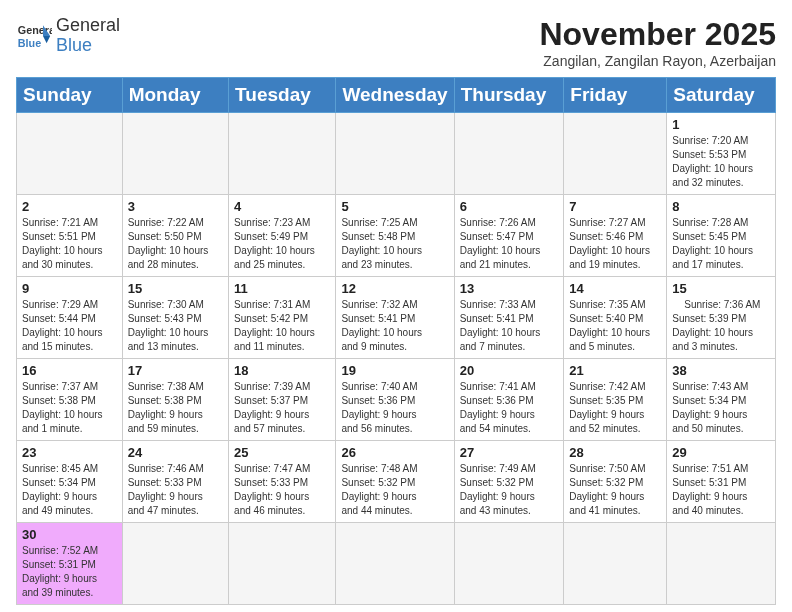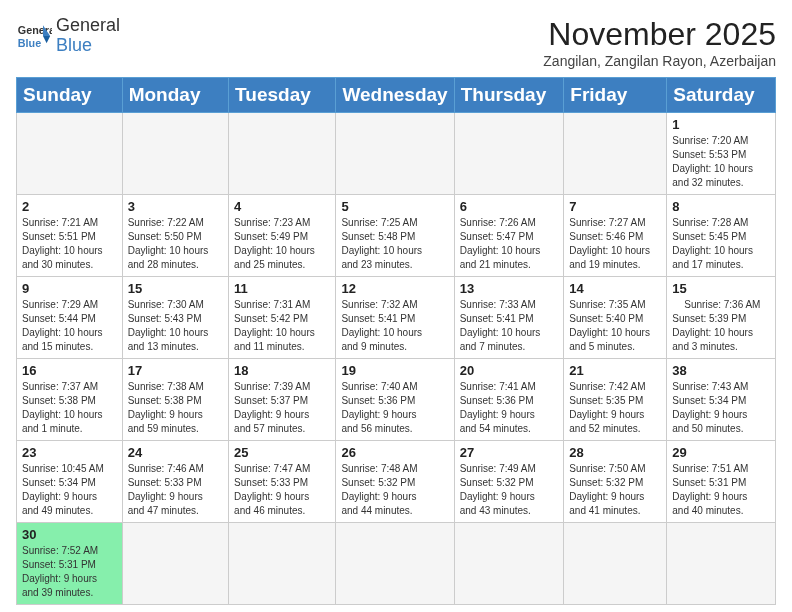--- a/index.html
+++ b/index.html
@@ -31,21 +31,21 @@
     }
     .logo-icon {
       width: 36px;
       height: 36px;
     }
     .title-area {
       text-align: right;
     }
     .month-title {
       font-size: 32px;
-      font-weight: normal;
+      font-weight: bold;
       color: #222;
     }
     .location-title {
       font-size: 14px;
       color: #444;
     }
     .calendar-table {
       width: 100%;
       border-collapse: collapse;
       border: 1px solid #ccc;
@@ -82,21 +82,21 @@
     }
     .day-info {
       font-size: 10px;
       color: #333;
       line-height: 1.4;
     }
     .last-row td {
       background: #f5f5f5;
     }
     .last-row td.has-data {
-      background: #86efac;
+      background: #f0abfc;
     }
   </style>
 </head>
 <body>
 
 <div class="header-area">
   <div class="logo">
     <svg class="logo-icon" viewBox="0 0 40 40">
       <text x="2" y="18" font-size="12" font-weight="bold" fill="#333">General</text>
       <text x="2" y="32" font-size="12" font-weight="bold" fill="#3d7fc1">Blue</text>
@@ -296,21 +296,21 @@
         <span class="day-info" style="white-space:pre-line;">Sunrise: 7:43 AM
 Sunset: 5:34 PM
 Daylight: 9 hours
 and 50 minutes.</span>
       </td>
     </tr>
 
     <tr>
       <td>
         <span class="day-number">23</span>
-        <span class="day-info" style="white-space:pre-line;">Sunrise: 10:45 AM
+        <span class="day-info" style="white-space:pre-line;">Sunrise: 8:45 AM
 Sunset: 5:34 PM
 Daylight: 9 hours
 and 49 minutes.</span>
       </td>
       <td>
         <span class="day-number">24</span>
         <span class="day-info" style="white-space:pre-line;">Sunrise: 7:46 AM
 Sunset: 5:33 PM
 Daylight: 9 hours
 and 47 minutes.</span>

